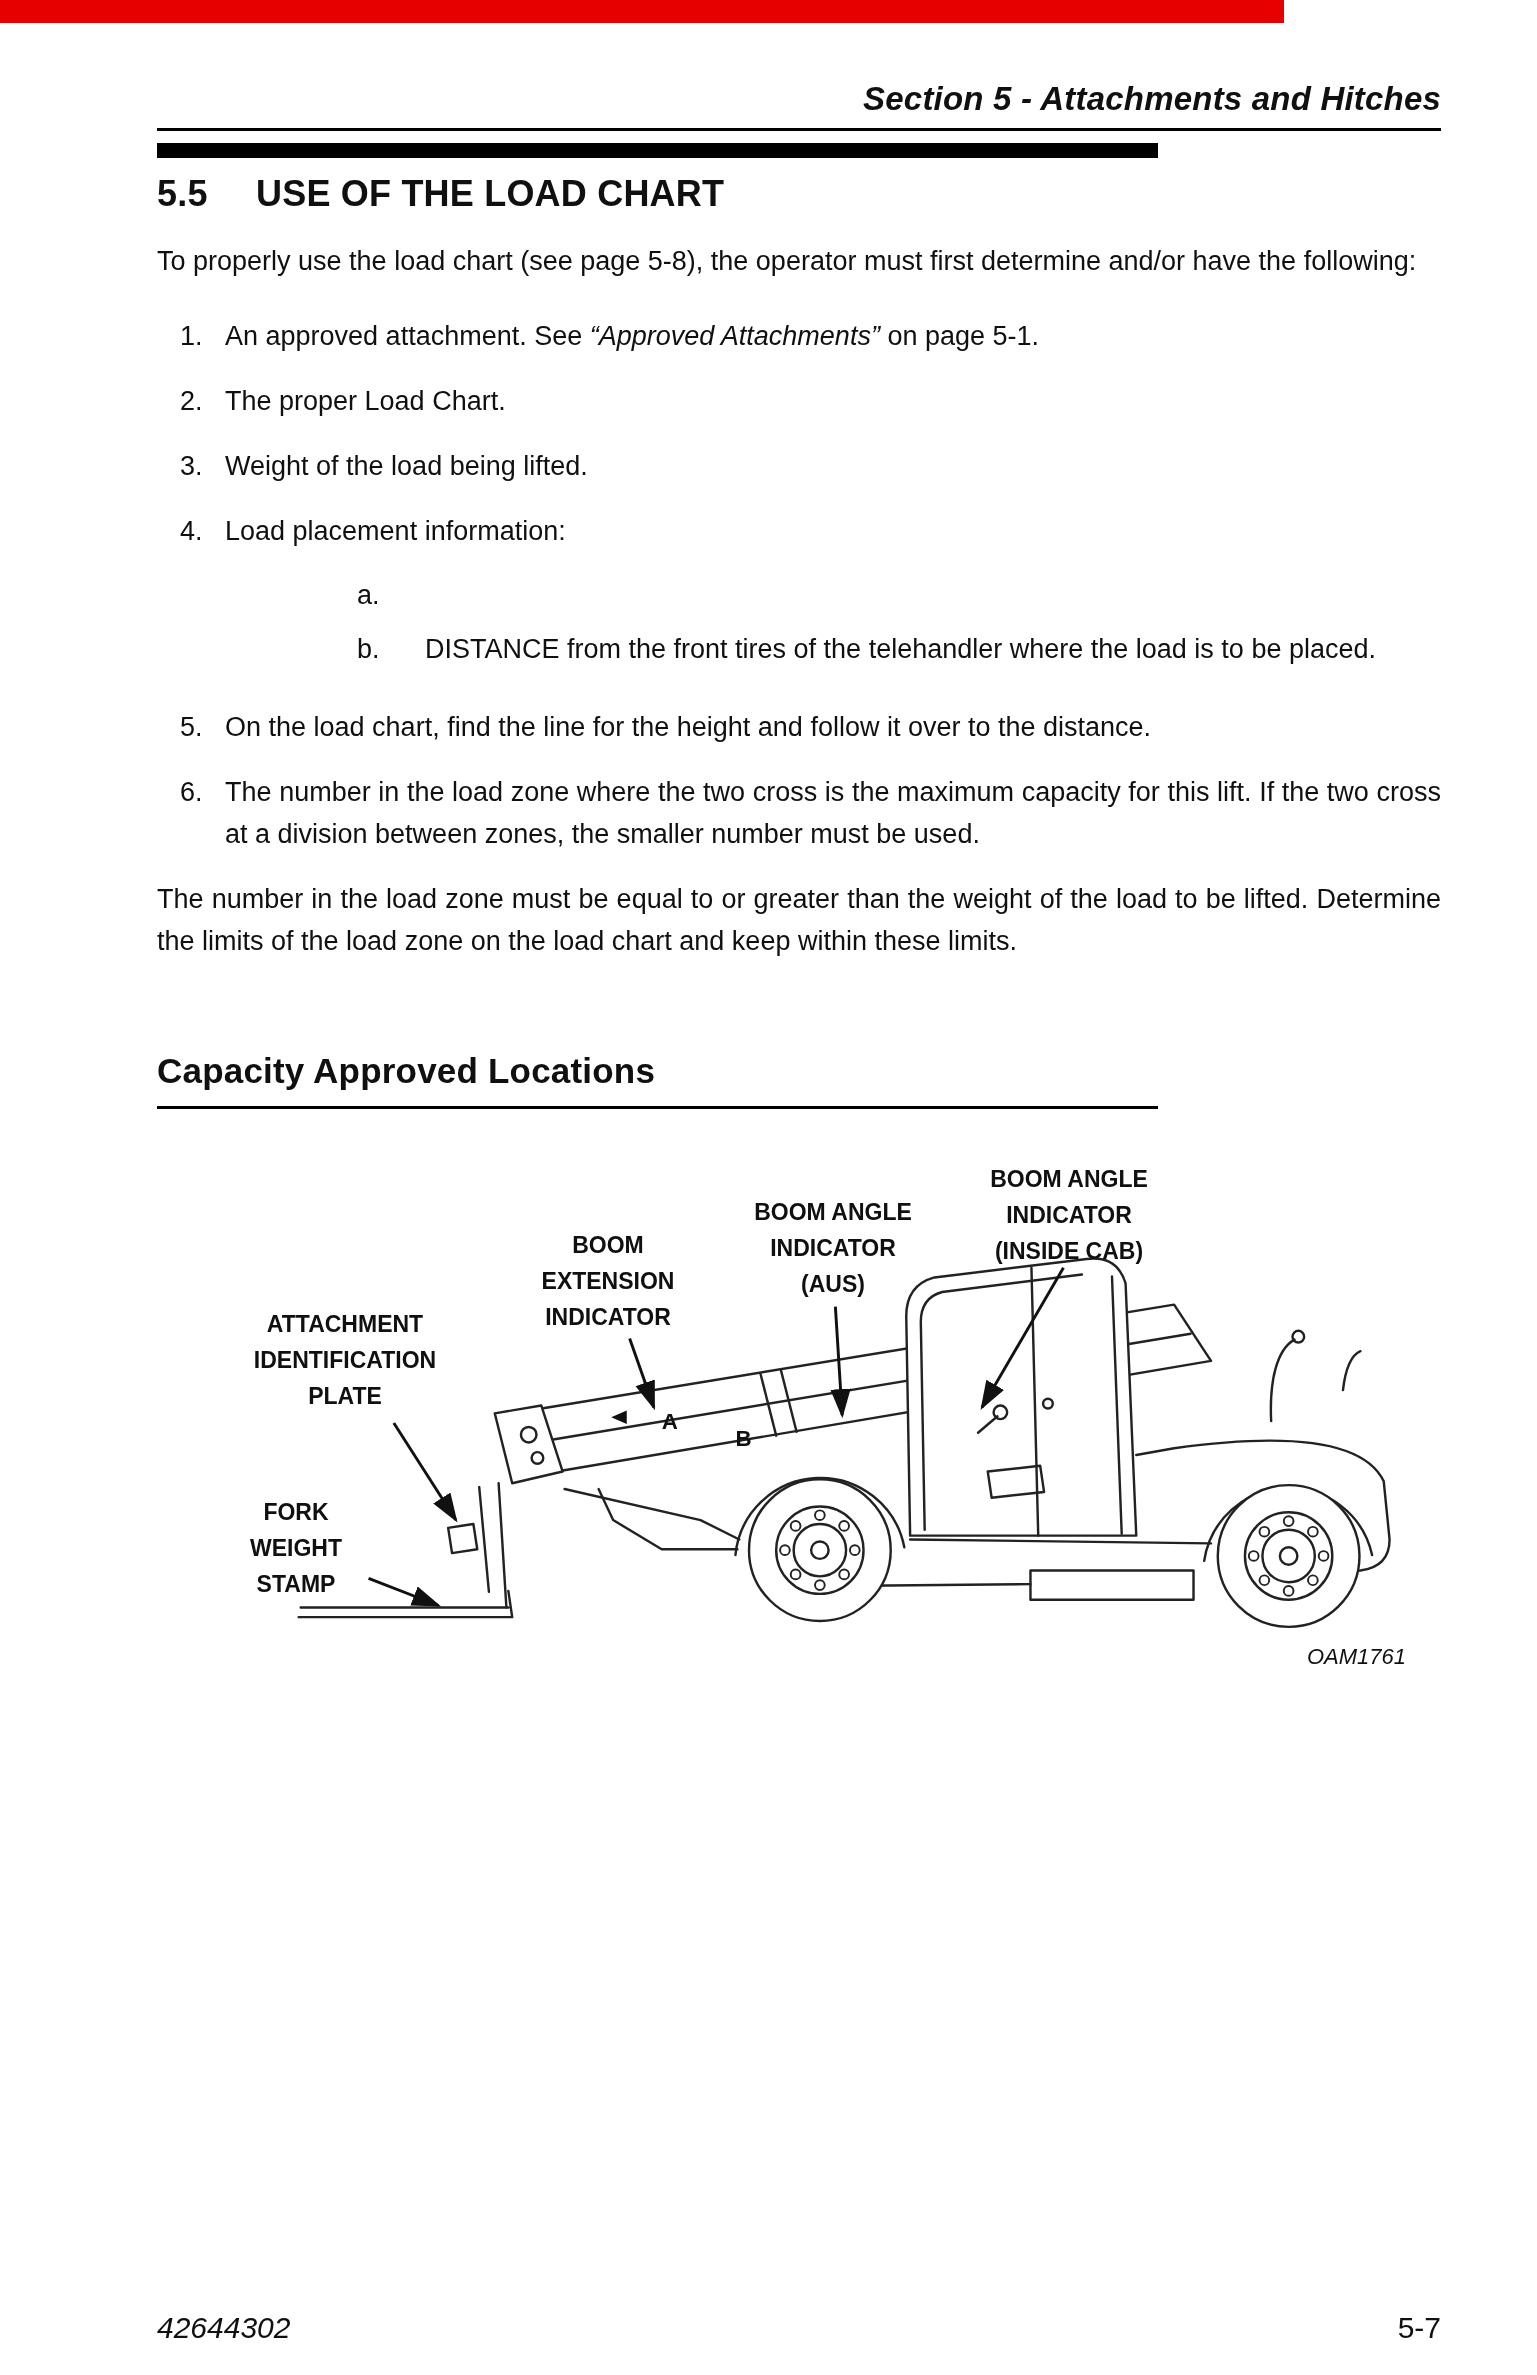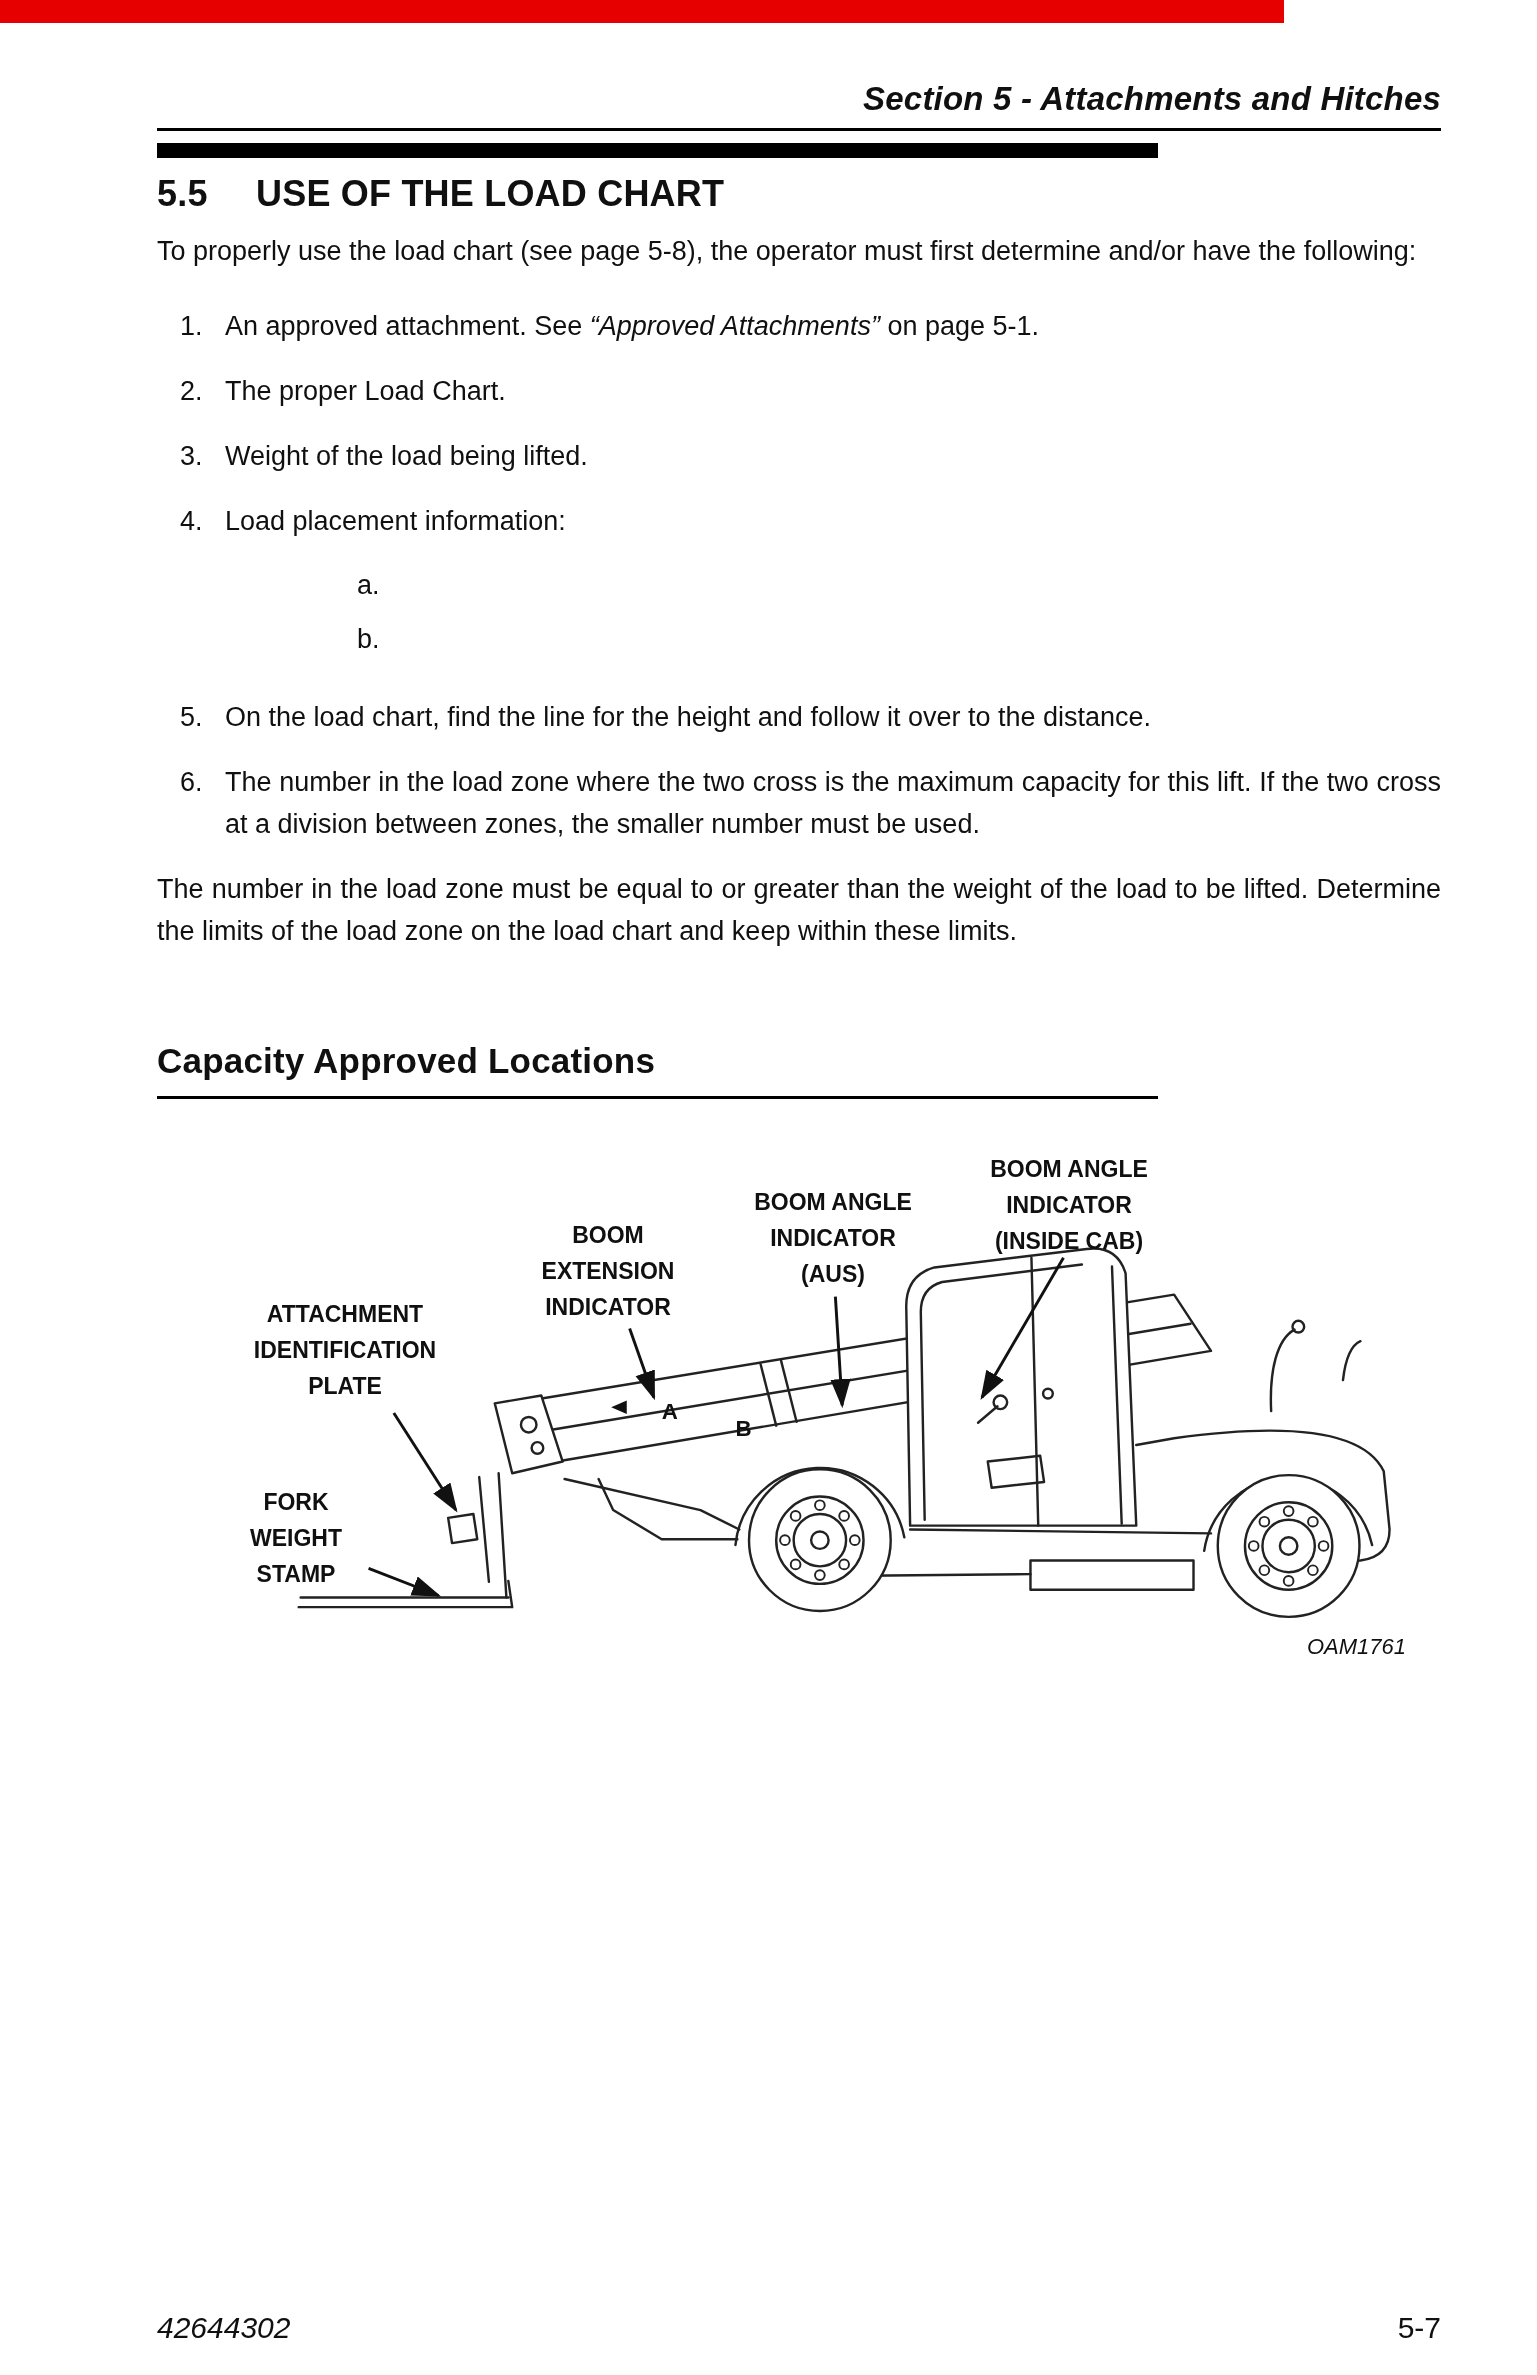--- a/index.html
+++ b/index.html
@@ -25,21 +25,21 @@
     font-size:33px; font-weight:700; font-style:italic;
     letter-spacing:0.2px;
   }
   .rule-thin  { margin-top:9.7px; height:2.9px; background:#000; }
   .rule-thick { margin-top:12.6px; height:14.6px; width:1001px; background:#000; }
 
   .h1 { margin-top:15.5px; display:flex; font-size:36px; font-weight:700; letter-spacing:0.2px; }
   .h1-num { width:99px; flex:none; }
 
   .body-text {
-    margin-top:15px;
+    margin-top:25px;
     font-size:27px; line-height:42px;
     text-align:justify;
   }
 
   .steps { margin-top:33px; }
   .step { display:flex; margin-bottom:23px; font-size:27px; line-height:42px; }
   .step-marker { flex:none; margin-left:23px; width:45px; }
   .step-text { flex:1; text-align:justify; }
   .italic { font-style:italic;margin-top:28px; }
 
@@ -111,20 +111,21 @@
       <div class="step">
         <span class="step-marker">4.</span>
         <span class="step-text">
           <span>Load placement information:</span>
           <span class="substeps" style="display:block">
             <span class="substep">
               <span class="substep-marker">a.</span>
             </span>
             <span class="substep">
               <span class="substep-marker">b.</span>
+              <span class="substep-text">DISTANCE from the front tires of the telehandler where the load is to be placed.</span>
             </span>
           </span>
         </span>
       </div>
 
       <div class="step">
         <span class="step-marker">5.</span>
         <span class="step-text">On the load chart, find the line for the height and follow it over to the distance.</span>
       </div>
 

